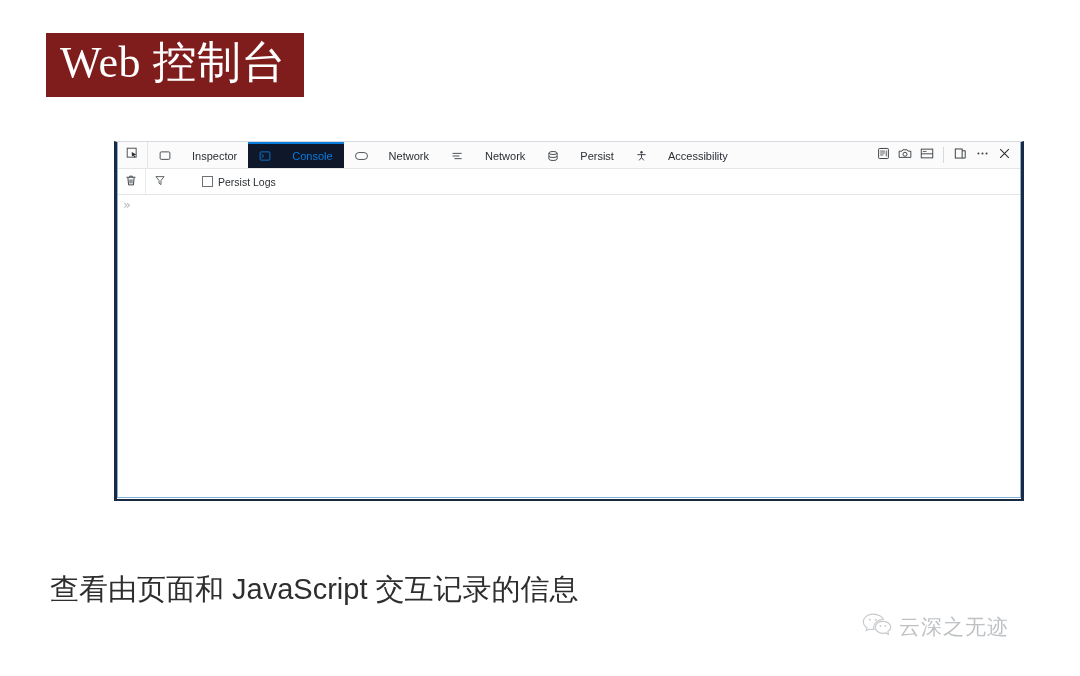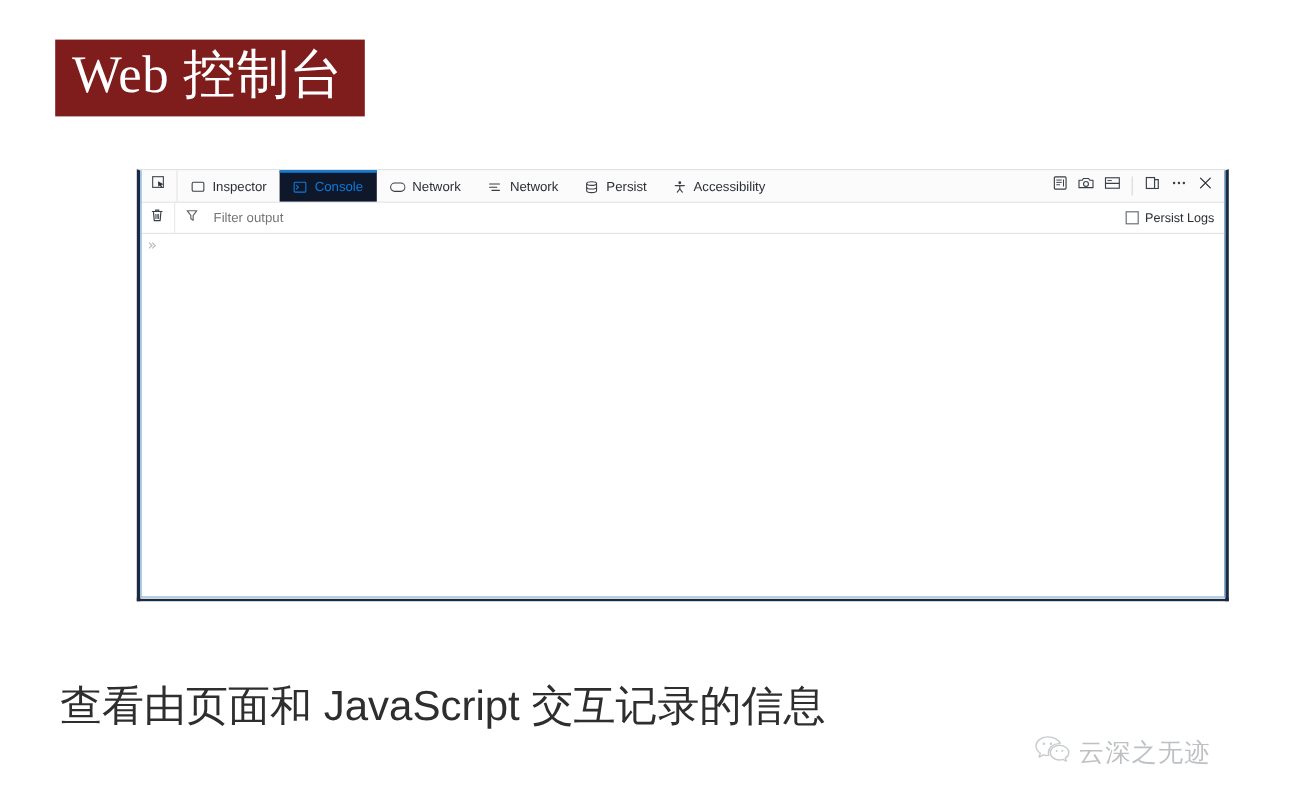--- a/index.html
+++ b/index.html
@@ -77,21 +77,21 @@
     border-right: 1px solid #e3e5e8;
   }
   .tabs {
     display: flex;
     align-items: stretch;
     flex: 0 0 auto;
   }
   .tab {
     display: flex;
     align-items: center;
-    gap: 6px;
+    gap: 21px;
     padding: 0 11px;
     font-size: 11px;
     color: #2b2f34;
     white-space: nowrap;
     border-top: 2px solid transparent;
     box-sizing: border-box;
     position: relative;
   }
   .tab.selected {
     color: #0a7cdb;
@@ -190,21 +190,21 @@
     color: #b3b8bd;
     line-height: 14px;
     font-family: "DejaVu Sans", sans-serif;
   }
 
   
   .caption {
     position: absolute;
     left: 50px;
     top: 568px;
-    font-size: 35px;
+    font-size: 29px;
     line-height: 42px;
     color: #2e2e2e;
     white-space: nowrap;
   }
 
   
   .watermark {
     position: absolute;
     left: 862px;
     top: 612px;
@@ -385,21 +385,20 @@
     </div>
 
     <div class="fb-funnel">
       <span>
         <svg width="12" height="13" viewBox="0 0 14 16">
           <path d="M2 3.2 H12 L8.2 8 V13 L5.8 11.4 V8 Z" fill="none" stroke="#5c6267" stroke-width="1.2" stroke-linejoin="round"></path>
         </svg>
       </span>
     </div>
 
-    <input class="filter-input" type="text" placeholder="Filter output" style="">
 
     <label class="persist">
       <span class="cbox"></span>
       <span>Persist Logs</span>
     </label>
   </div>
 
   <div class="console-output">
     <div class="console-prompt">
       <span class="chev">»</span>

